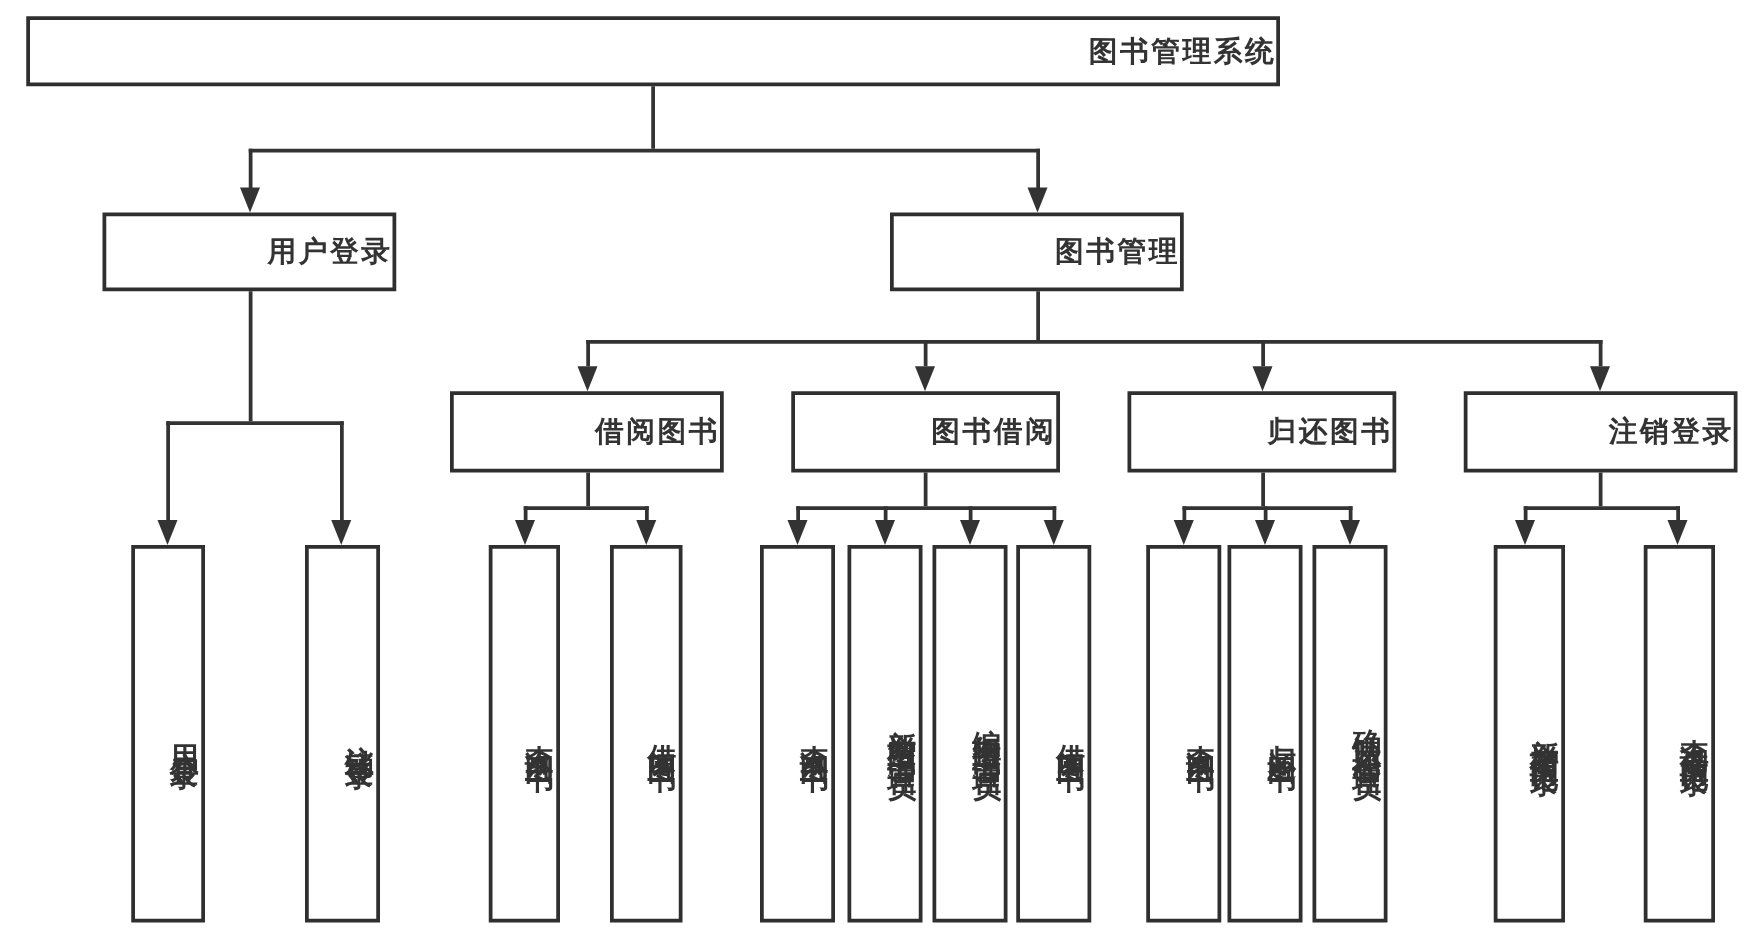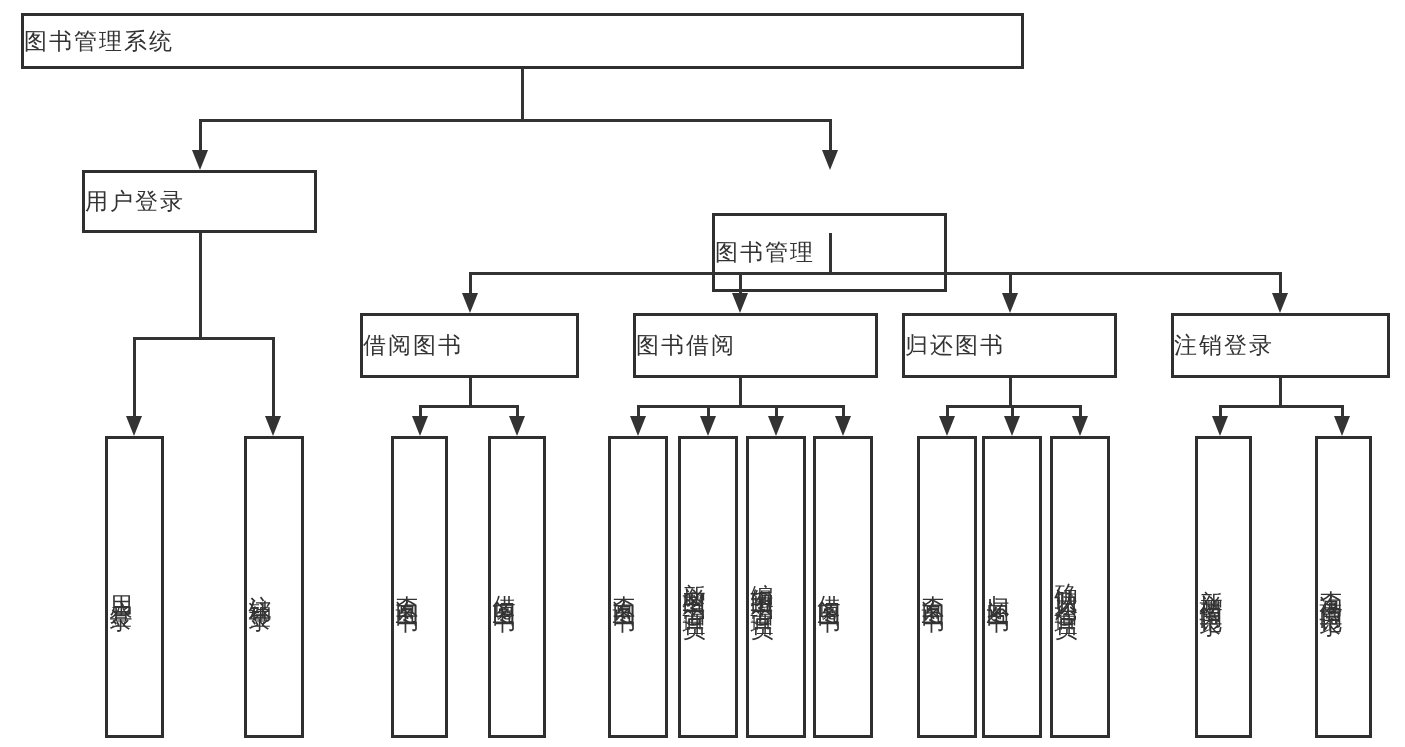--- a/index.html
+++ b/index.html
@@ -18,21 +18,22 @@
     font-family:"Liberation Sans","DejaVu Sans",sans-serif;
     color:var(--text);
   }
   .box{
     position:absolute;
     box-sizing:border-box;
     border:3px solid var(--border);
     background:#fff;
     display:flex;
     align-items:center;
-    justify-content:flex-start;
+    justify-content:flex-end;
+    font-weight:bold;
   }
   .hnode{
     font-size:23px;
     letter-spacing:2px;
     white-space:nowrap;
   }
   .vnode{
     font-size:23px;
   }
   .vtext{
@@ -76,21 +77,21 @@
   <div class="line" style="left:521px;top:69px;width:3px;height:50px;"></div>
   <div class="line" style="left:199px;top:119px;width:633px;height:3px;"></div>
   <div class="line" style="left:199px;top:119px;width:3px;height:33px;"></div>
   <div class="arrow" style="left:192px;top:150px;"></div>
   <div class="line" style="left:829px;top:119px;width:3px;height:33px;"></div>
   <div class="arrow" style="left:822px;top:150px;"></div>
 
   <div class="box hnode" style="left:82px;top:170px;width:235px;height:63px;">
     <span>用户登录</span>
   </div>
-  <div class="box hnode" style="left:712px;top:170px;width:235px;height:79px;margin-top:43px;">
+  <div class="box hnode" style="left:712px;top:170px;width:235px;height:63px;">
     <span>图书管理</span>
   </div>
 
   <div class="line" style="left:199px;top:233px;width:3px;height:104px;"></div>
   <div class="line" style="left:133px;top:337px;width:142px;height:3px;"></div>
   <div class="line" style="left:133px;top:337px;width:3px;height:79px;"></div>
   <div class="arrow" style="left:126px;top:416px;"></div>
   <div class="line" style="left:272px;top:337px;width:3px;height:79px;"></div>
   <div class="arrow" style="left:265px;top:416px;"></div>
 
@@ -101,21 +102,21 @@
   <div class="line" style="left:739px;top:272px;width:3px;height:21px;"></div>
   <div class="arrow" style="left:732px;top:293px;"></div>
   <div class="line" style="left:1009px;top:272px;width:3px;height:21px;"></div>
   <div class="arrow" style="left:1002px;top:293px;"></div>
   <div class="line" style="left:1279px;top:272px;width:3px;height:21px;"></div>
   <div class="arrow" style="left:1272px;top:293px;"></div>
 
   <div class="box hnode" style="left:360px;top:313px;width:219px;height:65px;">
     <span>借阅图书</span>
   </div>
-  <div class="box hnode" style="left:633px;top:313px;width:245px;height:65px;">
+  <div class="box hnode" style="left:633px;top:313px;width:215px;height:65px;">
     <span>图书借阅</span>
   </div>
   <div class="box hnode" style="left:902px;top:313px;width:215px;height:65px;">
     <span>归还图书</span>
   </div>
   <div class="box hnode" style="left:1171px;top:313px;width:219px;height:65px;">
     <span>注销登录</span>
   </div>
 
   <div class="line" style="left:469px;top:378px;width:3px;height:27px;"></div>

